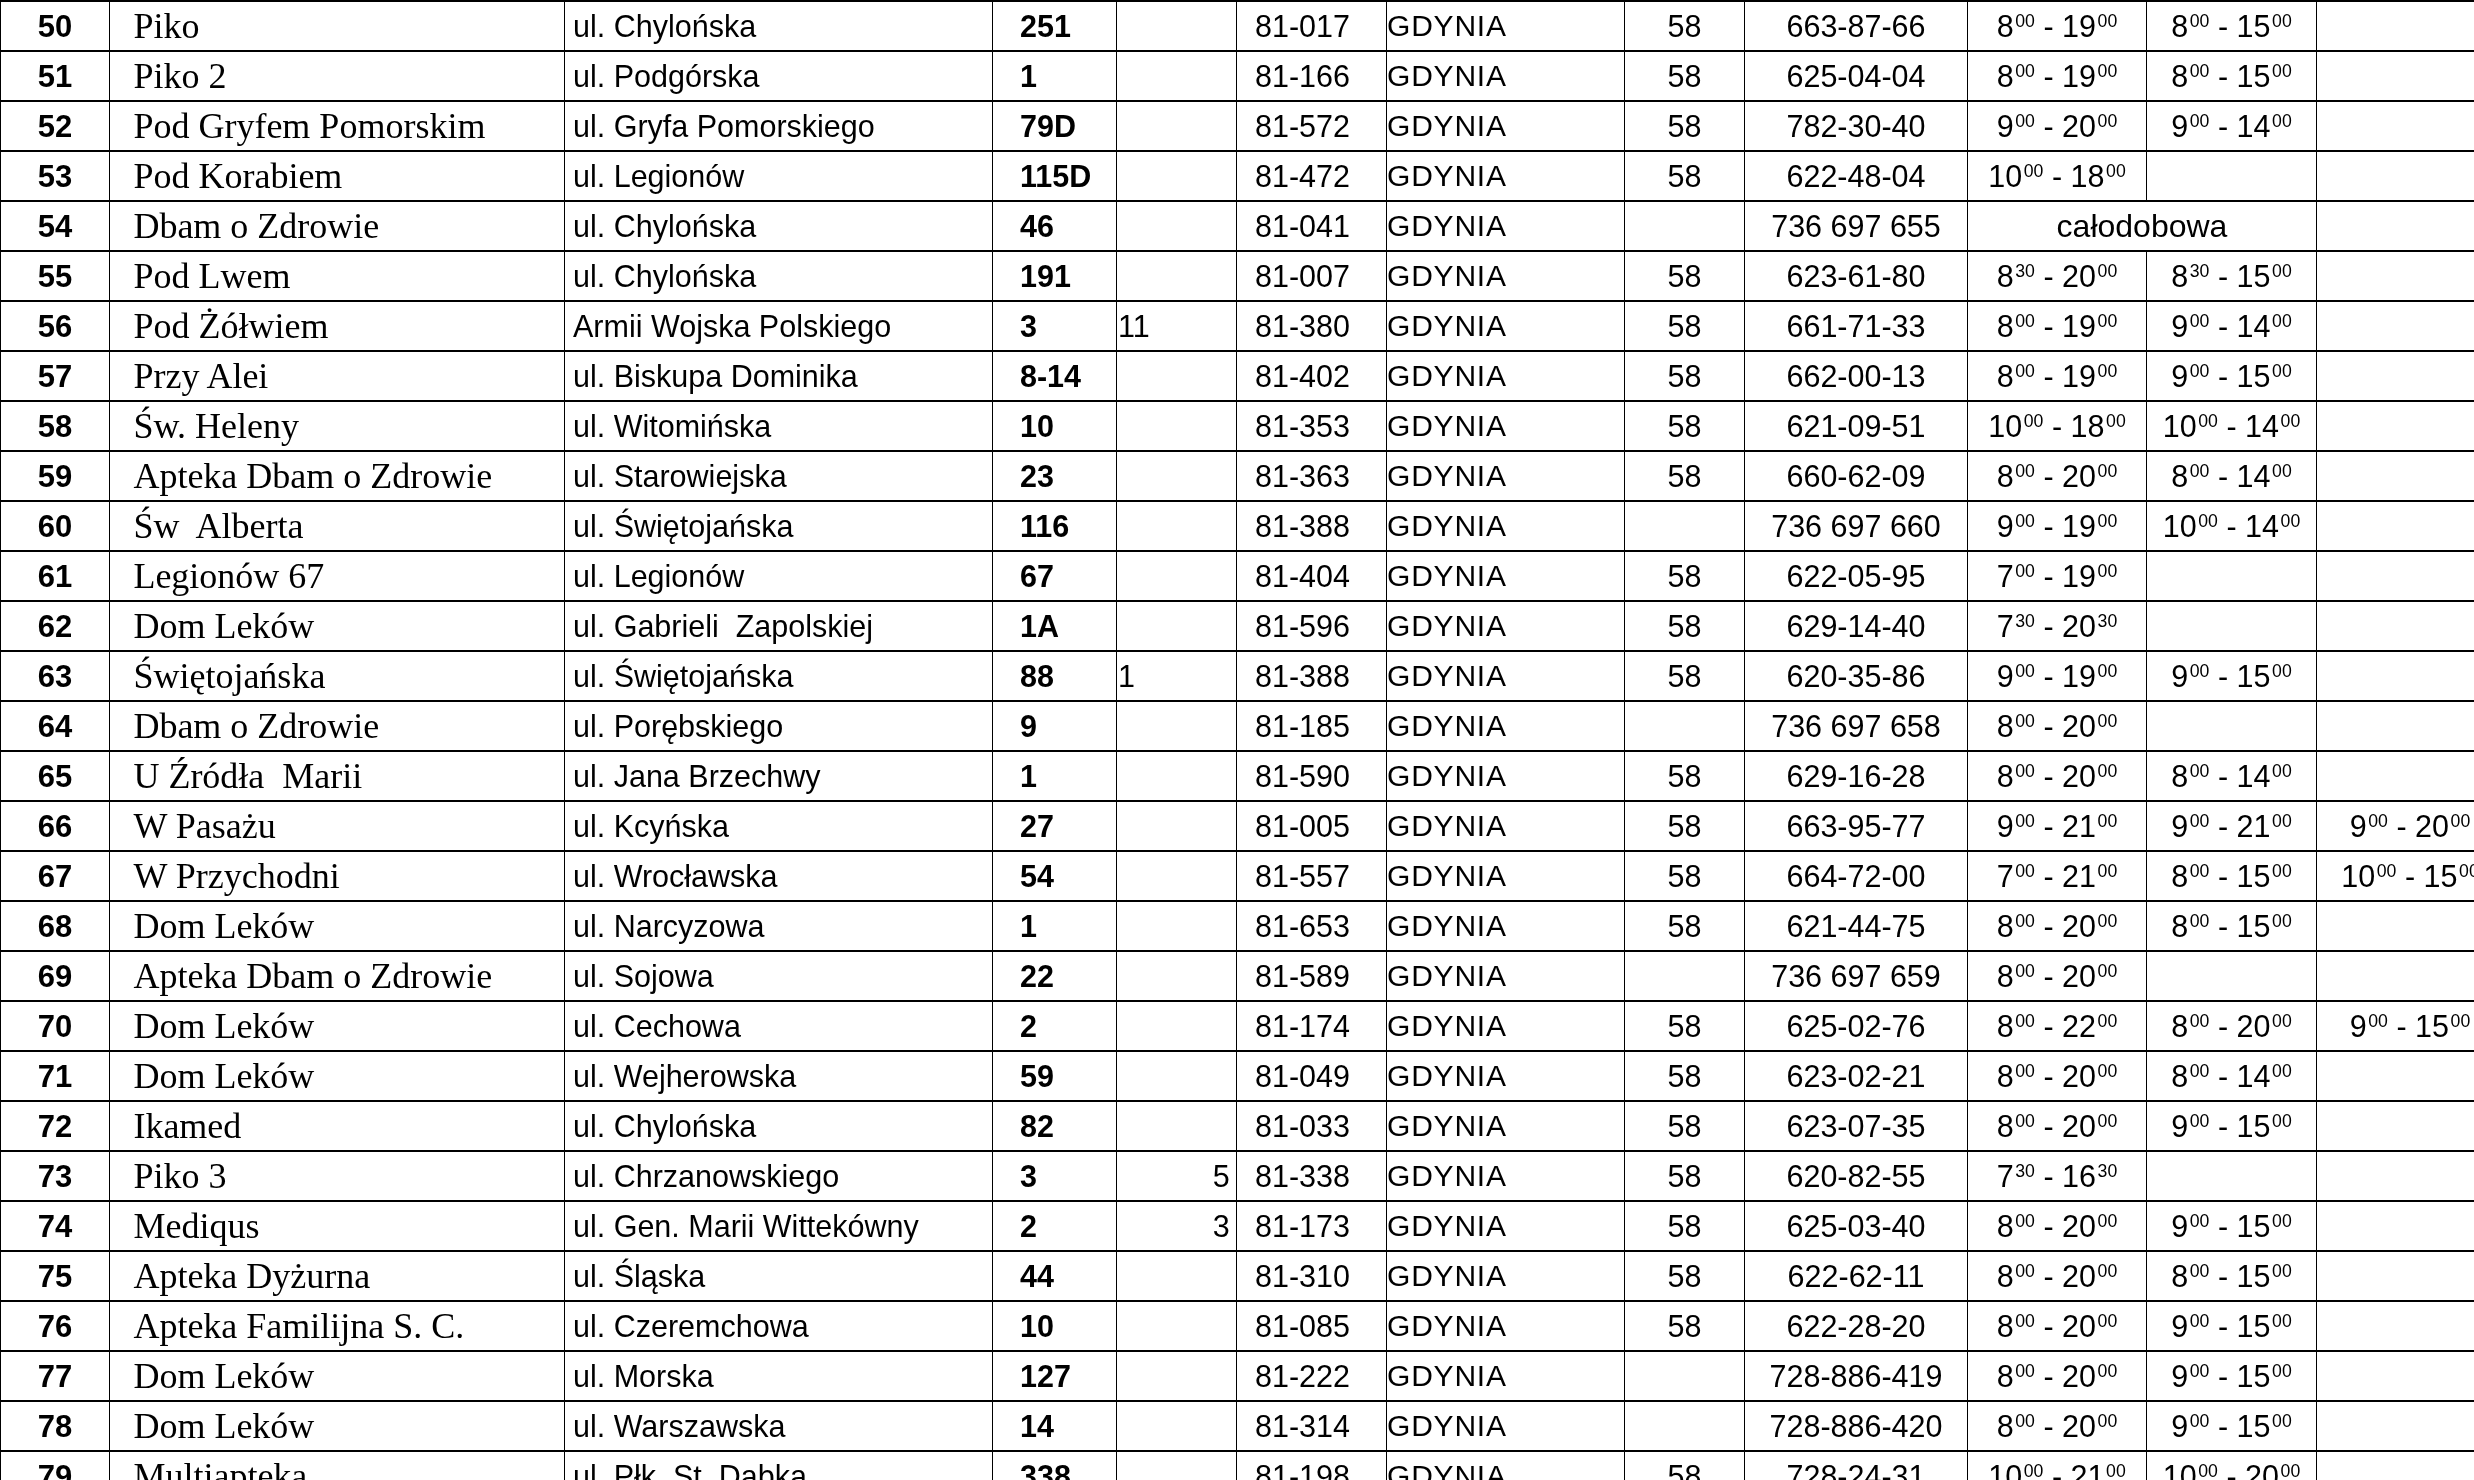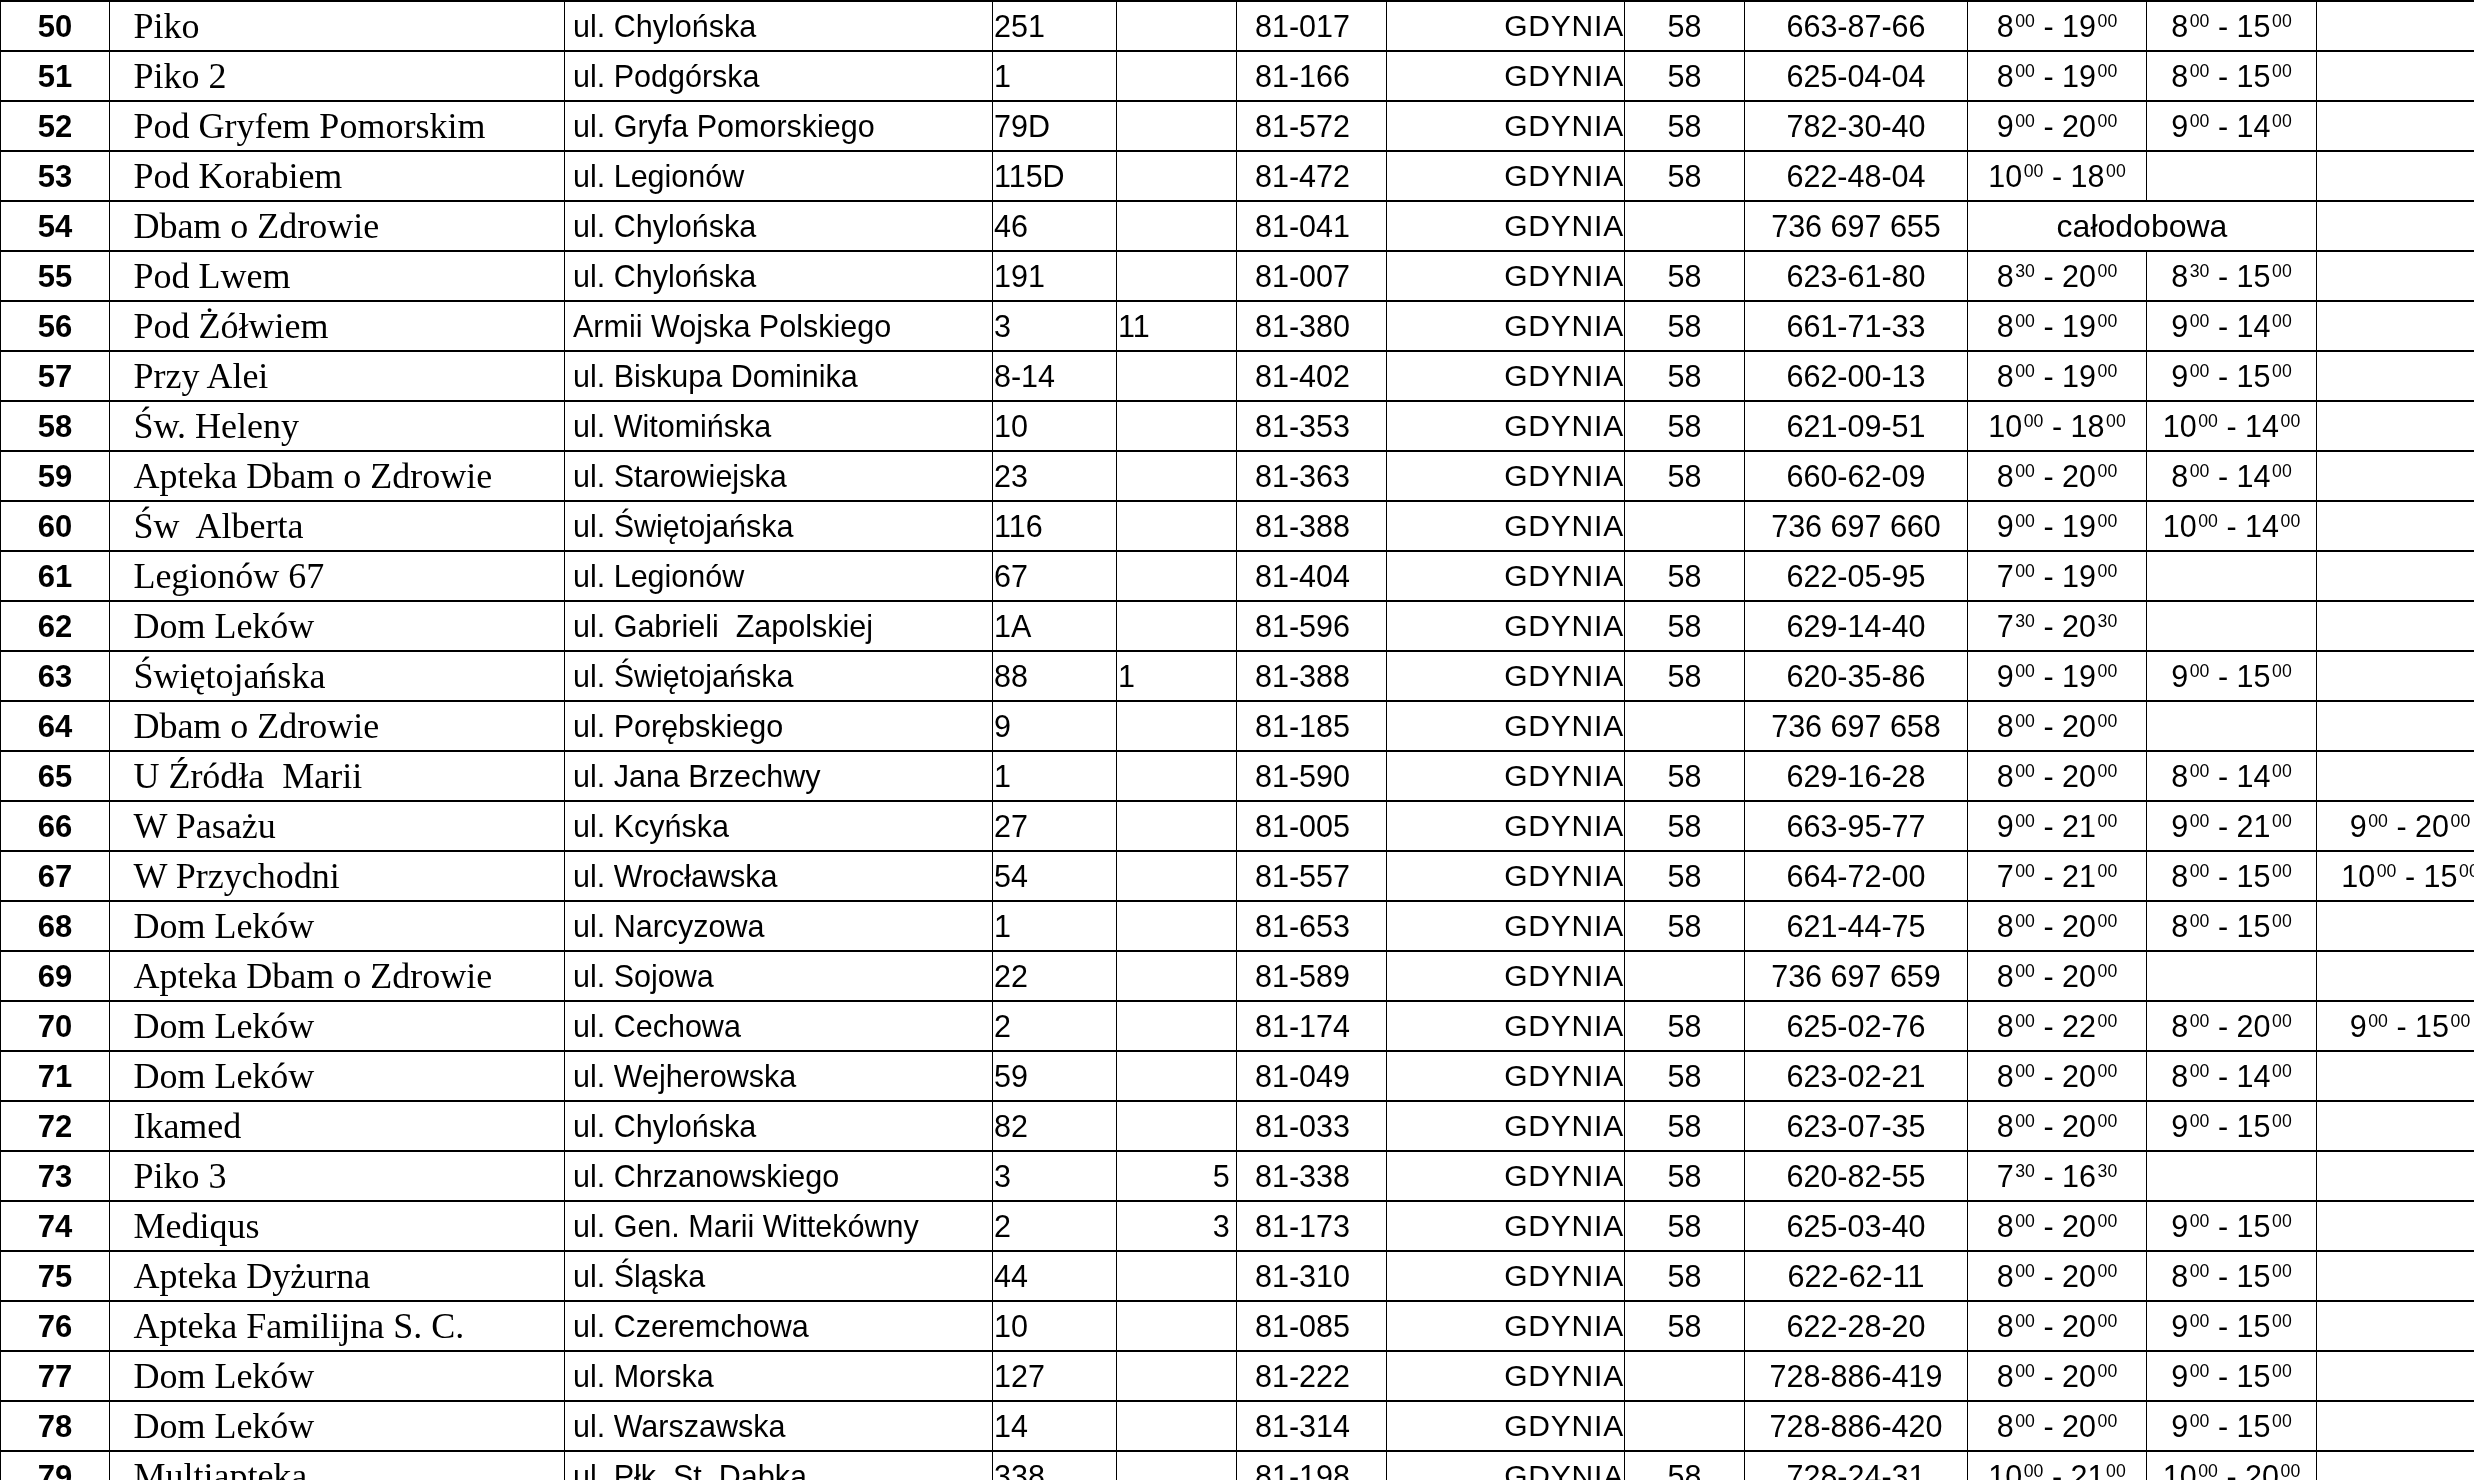--- a/index.html
+++ b/index.html
@@ -21,25 +21,25 @@
   col.w-bldg{width:124px}col.w-apt{width:120px}col.w-postal{width:150px}
   col.w-city{width:238px}col.w-area{width:120px}col.w-phone{width:223px}
   col.w-h1{width:179px}col.w-h2{width:170px}col.w-h3{width:187px}
 
   td.c-no{font-weight:bold;text-align:center;font-size:31px;}
   td.c-name{
     font-family:"Liberation Serif","DejaVu Serif",serif;
     font-size:36px;padding-left:23.4px;text-align:left;white-space:pre;
   }
   td.c-street{padding-left:8px;text-align:left;white-space:pre;}
-  td.c-bldg{padding-left:1px;text-align:left;}
+  td.c-bldg{padding-left:27px;text-align:left;font-weight:bold;}
   td.c-apt{padding-left:1px;text-align:left;}
   td.c-apt.right{text-align:right;padding-left:0;padding-right:6.2px;}
   td.c-postal{padding-left:18px;text-align:left;}
-  td.c-city{text-align:right;font-size:30px;letter-spacing:0.8px;}
+  td.c-city{text-align:left;font-size:30px;letter-spacing:0.8px;}
   td.c-area{text-align:center;}
   td.c-phone{text-align:center;margin-left:8px;}
   td.c-hours{text-align:center;}
   td.c-allday{text-align:center;font-size:32px;}
   td.c-hours sup, td.c-allday sup{
     font-size:58%;vertical-align:0.55em;line-height:0;margin-left:1.6px;
   }
 </style>
 </head>
 <body>

